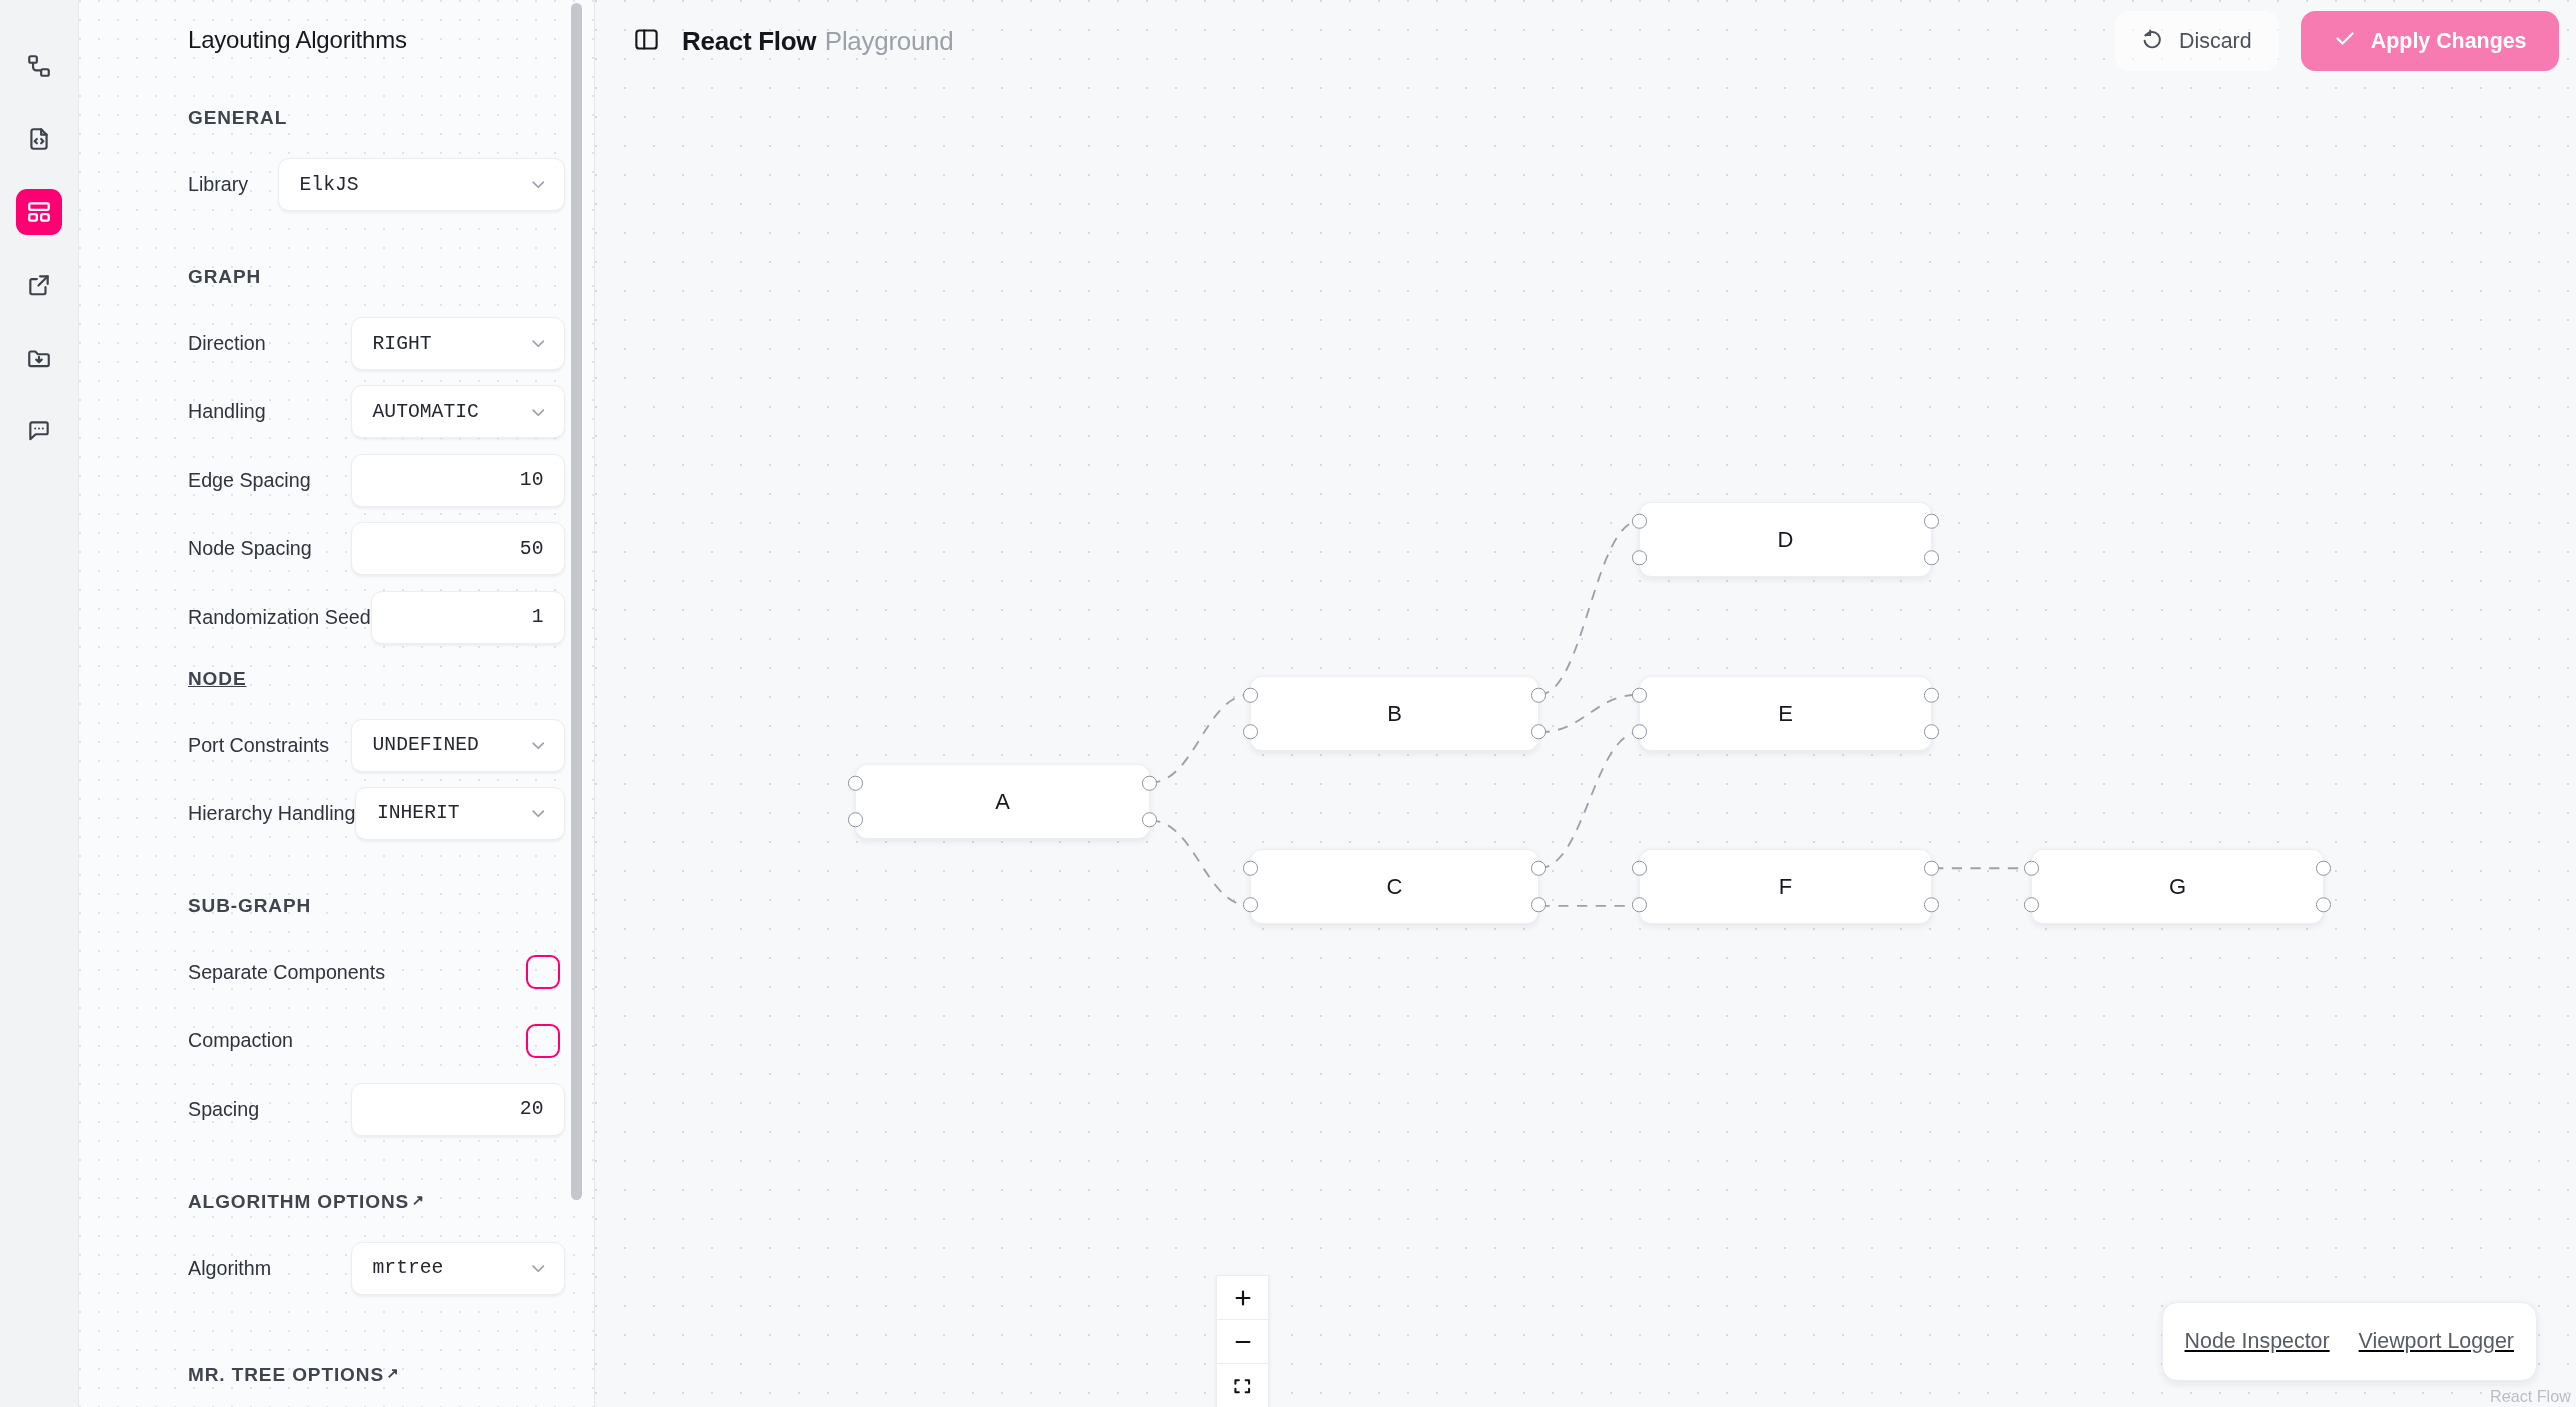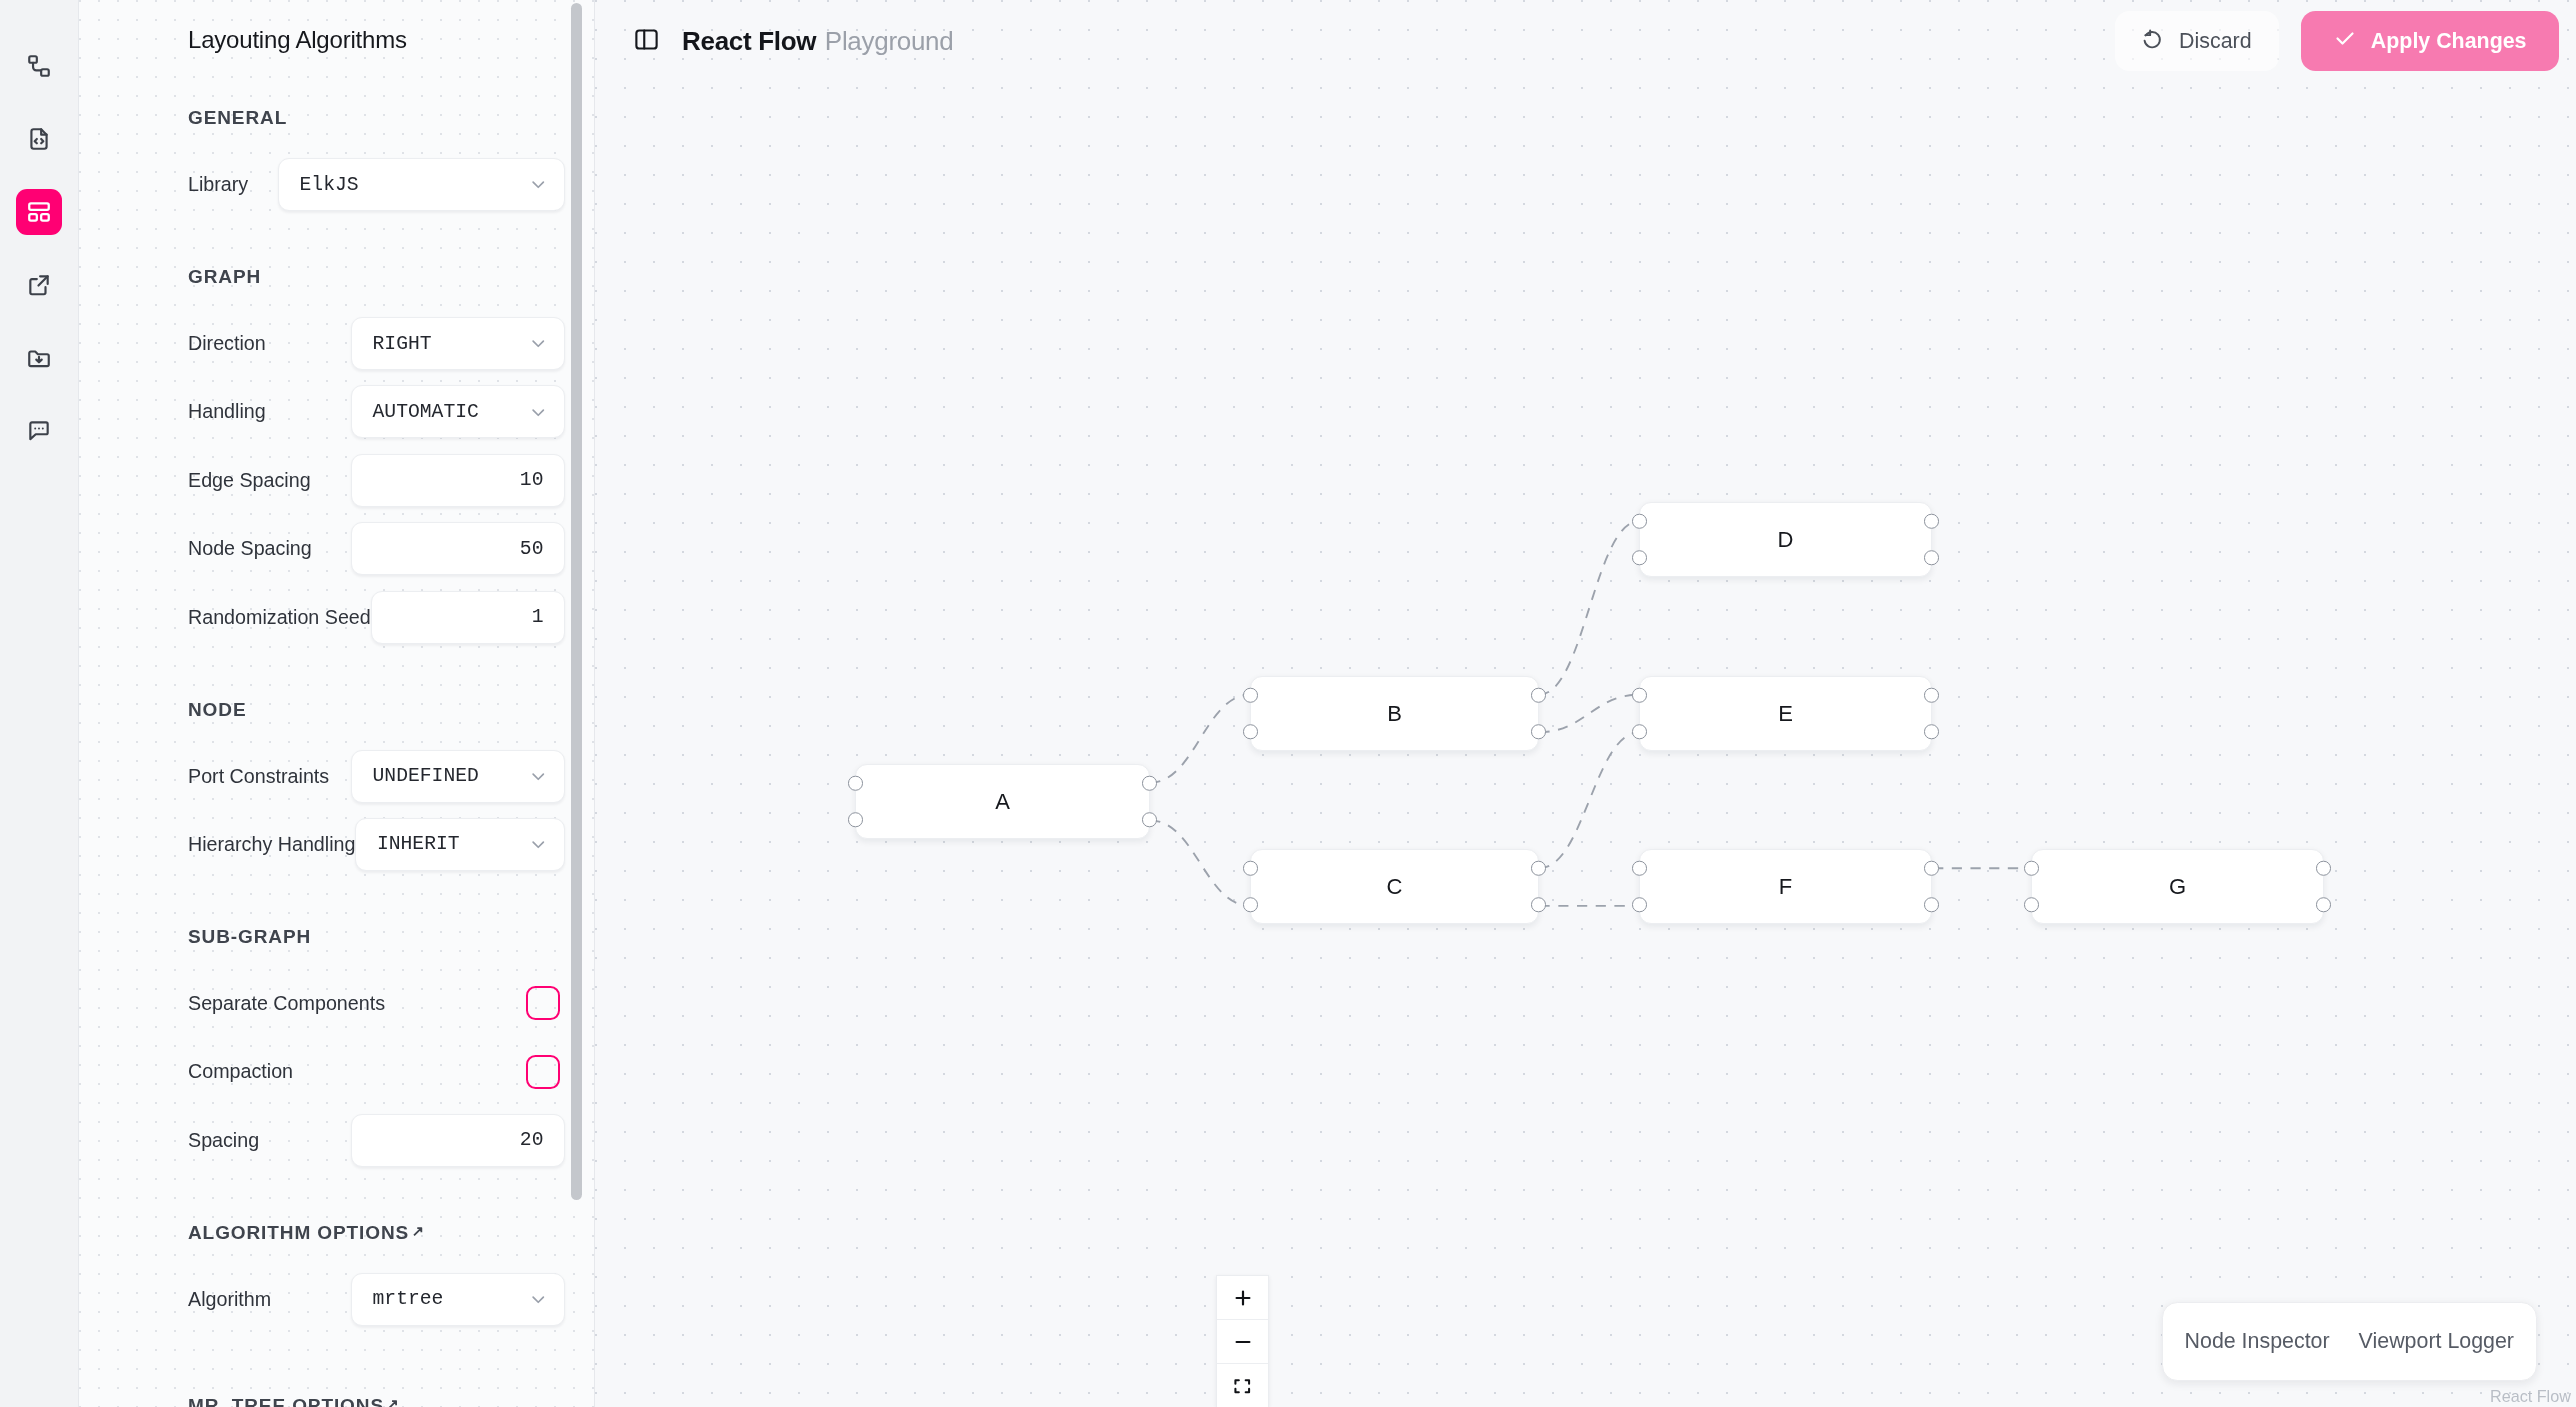--- a/index.html
+++ b/index.html
@@ -135,21 +135,21 @@
   }
   .zoomctl div {
     height: 44px; display: flex; align-items: center; justify-content: center;
     border-bottom: 0.9px solid #eceef1; cursor: pointer; color: #101216;
   }
   .zoomctl div:last-child { border-bottom: none; }
   .devtools {
     position: absolute; right: 39px; bottom: 27px;
     background: #fff; border: 0.9px solid #ecedf0; border-radius: 15.4px;
     box-shadow: 0 2.6px 8.6px rgba(20,25,40,.08);
-    display: flex; align-items: center; padding: 0 22px; height: 79px; gap: 29px; z-index: 3;
+    display: flex; align-items: center; padding: 0 22px; height: 79px; gap: 29px; z-index: 3; text-decoration: underline;
   }
   .devtools span { font-size: 21.4px; color: #565b65; cursor: pointer; }
   .attrib {
     position: absolute; right: 5.1px; bottom: 1.7px; font-size: 16.2px;
     color: #b9bec6; z-index: 2;
   }
 </style>
 </head>
 <body>
 
@@ -262,21 +262,21 @@
             <div class="ctl num">
               <span>50</span>
             </div>
           </div>
           <div class="row" style="margin-top: 15.4px; height: 53px; align-items: center;">
             <div class="row-label">Randomization Seed</div>
             <div class="ctl num">
               <span>1</span>
             </div>
           </div>
-          <div class="section-head" style="margin-top: 55px;"><span>NODE</span></div>
+          <div class="section-head" style="margin-top: 24px; text-decoration: underline;"><span>NODE</span></div>
           <div class="row" style="margin-top: 29px; height: 53px;">
             <div class="row-label">Port Constraints</div>
             <div class="ctl select">
               <span>UNDEFINED</span>
               <span class="chev">
                 <svg width="20.5" height="20.5" viewBox="0 0 24 24" fill="none" stroke="currentColor" stroke-width="2" stroke-linecap="round" stroke-linejoin="round">
                   <path d="M6 9.5l6 6 6-6"></path>
                 </svg>
               </span>
             </div>

